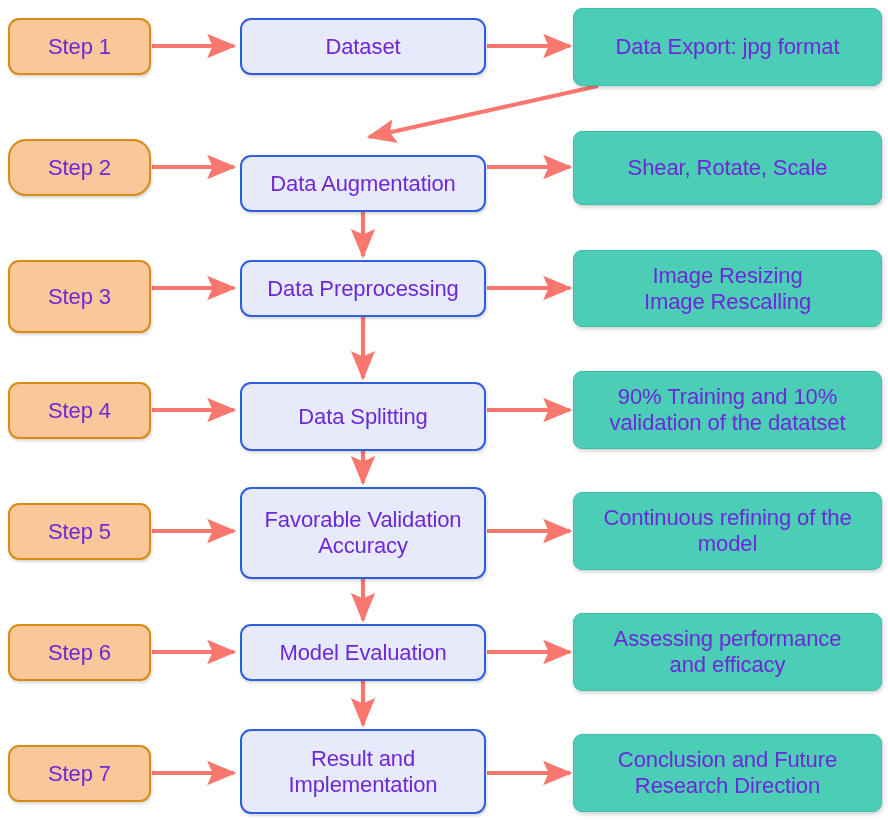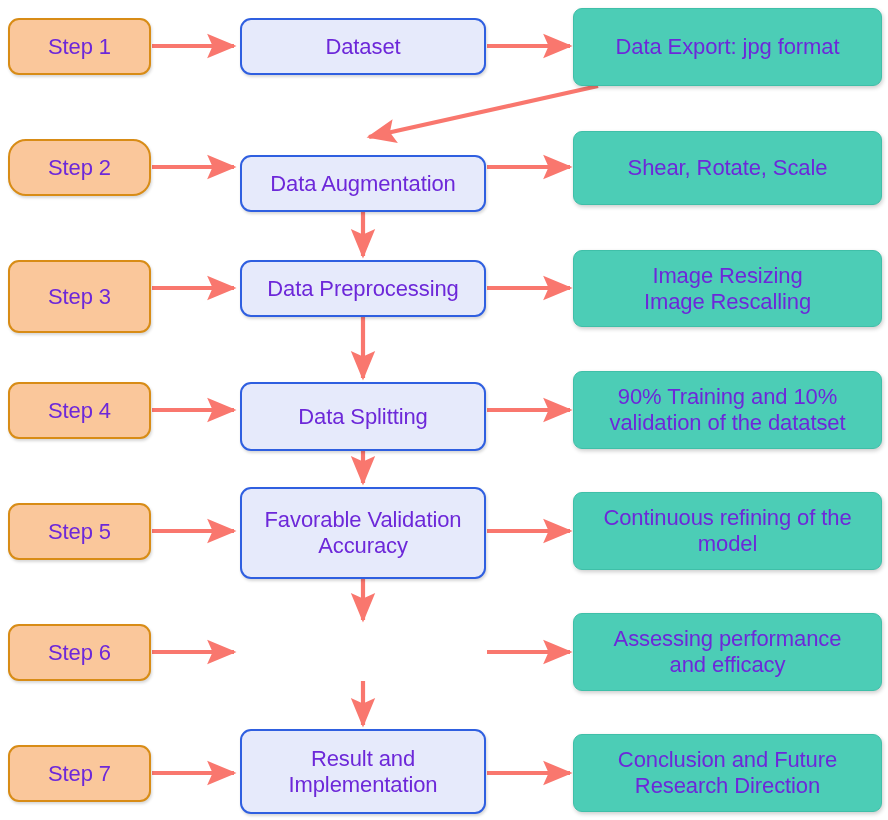--- a/index.html
+++ b/index.html
@@ -164,20 +164,23 @@
 Accuracy</span>
   </div>
   <div class="node output" style="left:573px; top:492px; width:309px; height:78px;">
     <span class="node-label">Continuous refining of the
 model</span>
   </div>
 
   <div class="node step" style="left:8px; top:624px; width:143px; height:57px;">
     <span class="node-label">Step 6</span>
   </div>
+  <div class="node process" style="left:240px; top:624px; width:246px; height:57px;">
+    <span class="node-label">Model Evaluation</span>
+  </div>
   <div class="node output" style="left:573px; top:613px; width:309px; height:78px;">
     <span class="node-label">Assessing performance
 and efficacy</span>
   </div>
 
   <div class="node step" style="left:8px; top:745px; width:143px; height:57px;">
     <span class="node-label">Step 7</span>
   </div>
   <div class="node process" style="left:240px; top:729px; width:246px; height:85px;">
     <span class="node-label">Result and

